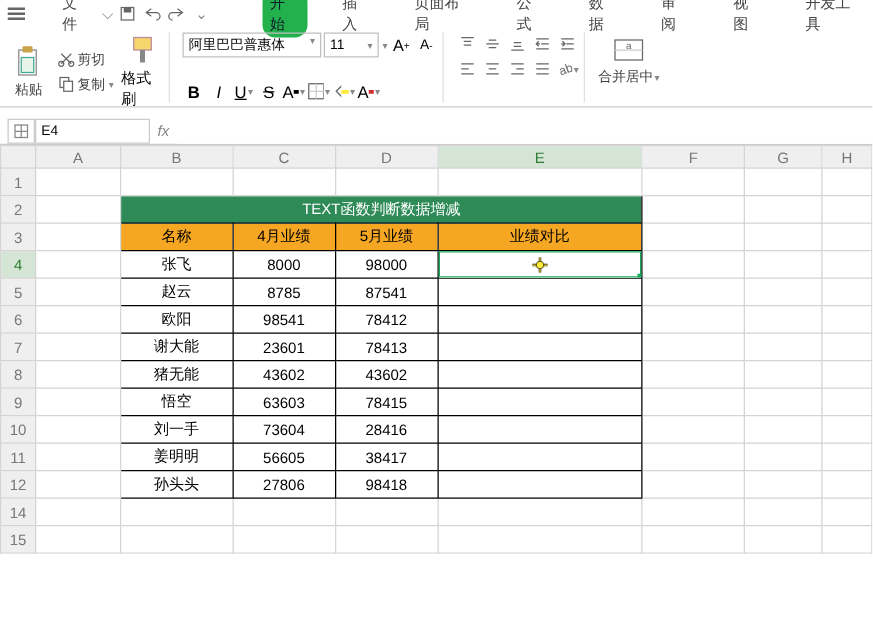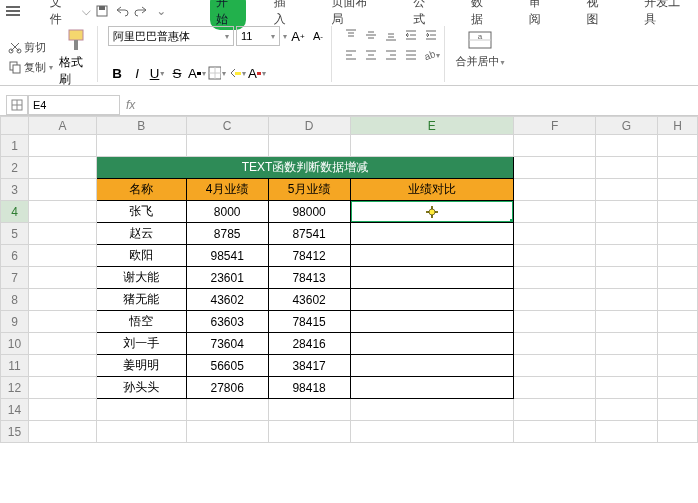--- a/index.html
+++ b/index.html
@@ -11,21 +11,21 @@
   .ribbon { background: #fff; border-bottom: 1px solid #ccc; display: flex; align-items: flex-start; padding: 4px 2px 2px 2px; gap: 6px; height: 64px; }
   .ribbon .group { display: flex; flex-direction: column; align-items: center; padding: 0 4px; border-right: 1px solid #e0e0e0; height: 56px; justify-content: space-between; }
   .ribbon .group:last-child { border-right: none; }
   .ribbon .group-row { display: flex; gap: 4px; align-items: center; }
   .paste-big { display: flex; flex-direction: column; align-items: center; width: 34px; }
   .paste-big .icon { width: 24px; height: 28px; }
   .paste-big .label { font-size: 11px; color: #444; }
   .small-btn { display: flex; align-items: center; gap: 2px; font-size: 11px; color: #444; height: 18px; padding: 0 2px; }
   .format-painter { display: flex; flex-direction: column; align-items: center; width: 34px; }
   .font-row { display: flex; gap: 2px; align-items: center; }
-  .font-name { width: 126px; height: 20px; border: 1px solid #c0c0c0; padding: 1px 4px; font-size: 11px; display: flex; align-items: center; justify-content: space-between; }
+  .font-name { width: 111px; height: 20px; border: 1px solid #c0c0c0; padding: 1px 4px; font-size: 11px; display: flex; justify-content: space-between; }
   .font-size { width: 44px; height: 20px; border: 1px solid #c0c0c0; padding: 1px 4px; font-size: 11px; display: flex; align-items: center; justify-content: space-between; }
   .tool-icon { width: 18px; height: 18px; display: flex; align-items: center; justify-content: center; border: none; background: transparent; }
   .dd { font-size: 8px; color: #888; margin-left: 1px; }
   .align-group { display: flex; flex-direction: column; gap: 2px; }
   .align-group .row { display: flex; gap: 2px; }
   .merge-group, .wrap-group { display: flex; flex-direction: column; align-items: center; width: 50px; }
   .merge-group .label, .wrap-group .label { font-size: 11px; color: #444; }
 
   .namebox-row { display: flex; align-items: center; height: 22px; border-bottom: 1px solid #ccc; background: #fff; margin-top: 8px; }
   .helper-btn { width: 22px; height: 20px; border: 1px solid #ccc; margin-left: 6px; display: flex; align-items: center; justify-content: center; }
@@ -92,20 +92,28 @@
   <span class="menu-item">公式</span>
   <span class="menu-item">数据</span>
   <span class="menu-item">审阅</span>
   <span class="menu-item">视图</span>
   <span class="menu-item">开发工具</span>
 </div>
 
 <div class="ribbon">
   <div class="group">
     <div class="group-row">
+      <div class="paste-big">
+        <svg class="icon" viewBox="0 0 24 28">
+            <rect x="4" y="4" width="14" height="20" fill="#fff" stroke="#888"></rect>
+            <rect x="7" y="1" width="8" height="5" rx="1" fill="#c9a24a"></rect>
+            <rect x="6" y="10" width="10" height="12" fill="#e8f4e8" stroke="#4a9"></rect>
+          </svg>
+        <span class="label">粘贴</span>
+      </div>
       <div style="display:flex;flex-direction:column;gap:2px">
         <div class="small-btn">
             <svg width="14" height="14">
               <path d="M3 3 L11 11 M11 3 L3 11" stroke="#666" fill="none"></path>
               <circle cx="3" cy="11" r="2" fill="none" stroke="#666"></circle>
               <circle cx="11" cy="11" r="2" fill="none" stroke="#666"></circle>
             </svg>
             <span>剪切</span>
           </div>
         <div class="small-btn">

